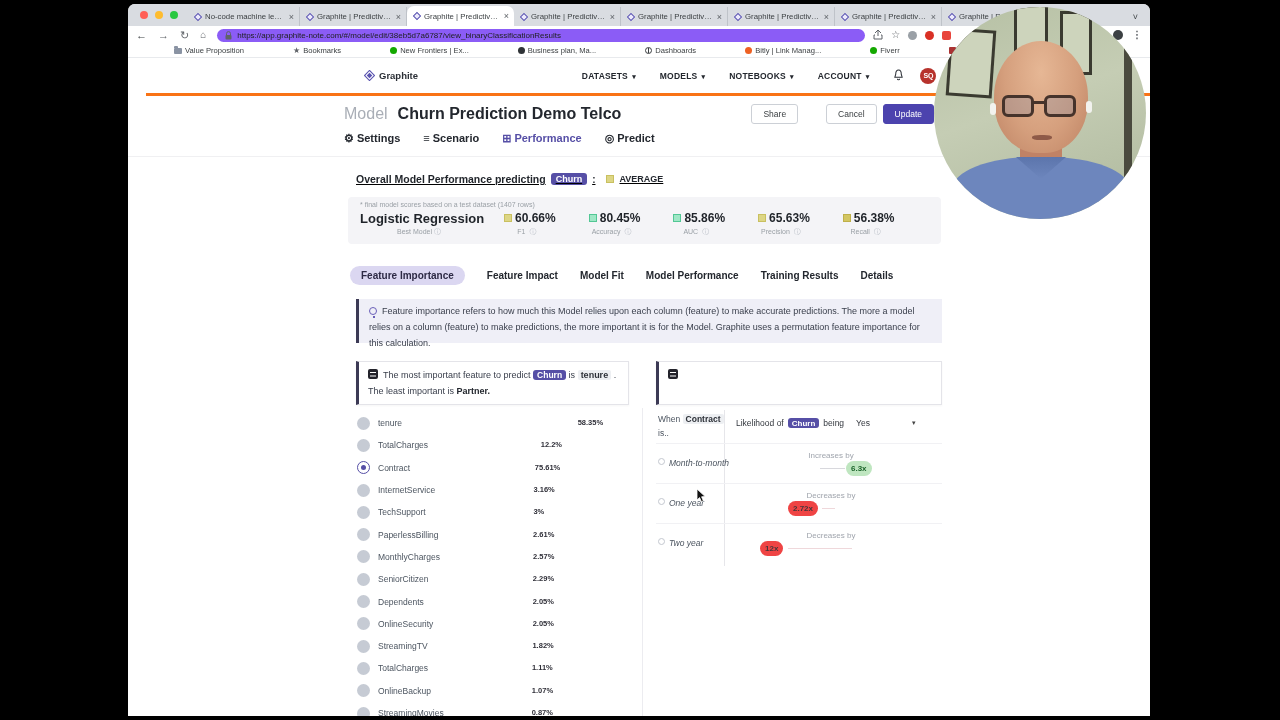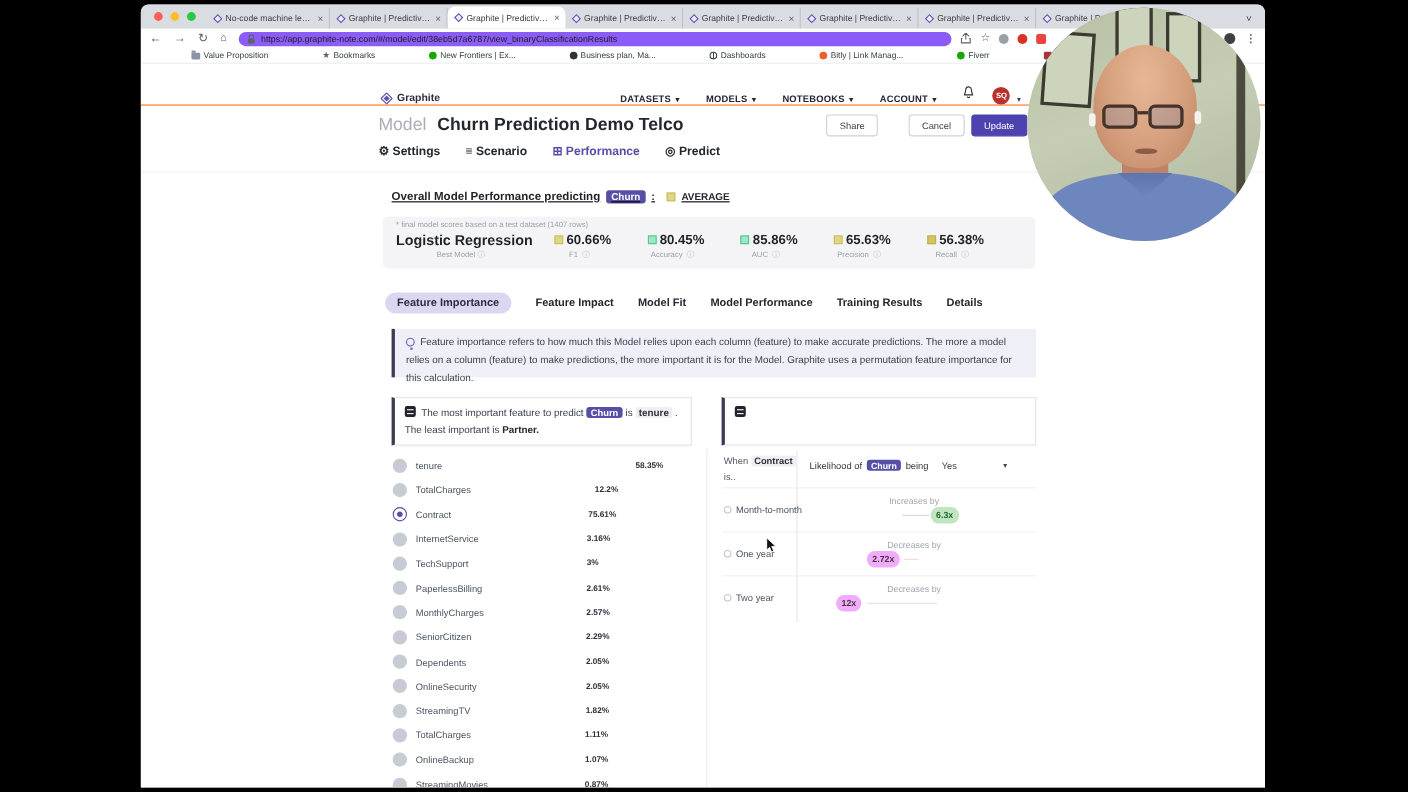--- a/index.html
+++ b/index.html
@@ -61,22 +61,22 @@
   .bmi.dot-green{ width:7px;height:7px;border-radius:50%;background:#14a800; }
   .bmi.dot-dark{ width:7px;height:7px;border-radius:50%;background:#2f3337; }
   .bmi.dot-orange{ width:7px;height:7px;border-radius:50%;background:#ee6123; }
   .bmi.globe{ width:7px;height:7px;border-radius:50%;border:1px solid #3c4043;
               background:linear-gradient(90deg,transparent 45%,#3c4043 45%,#3c4043 55%,transparent 55%); }
   .bmi.glyph{ width:7px;height:7px;border-radius:1px;background:#a33; }
 
   
   .page { position:relative; height:658px; background:#fff; }
 
-  .appheader { position:absolute; left:0; top:0; width:100%; height:38px;
-               border-bottom:1px solid #f97316; display:flex; align-items:flex-end; }
+  .appheader { position:absolute; left:18px; top:0; width:100%; height:38px;
+               border-bottom:3px solid #f97316; display:flex; align-items:center; }
   .logo { display:flex; align-items:center; gap:4px; margin-left:218px; }
   .logo svg { flex:none; }
   .logoname { font-size:9.5px; font-weight:bold; color:#2b2f36; }
   .menus { display:flex; gap:24px; margin-left:auto; align-items:center; }
   .menu { font-size:8.5px; font-weight:bold; color:#23272e; letter-spacing:.2px; }
   .menu .car { font-size:7px; color:#23272e; margin-left:2px; }
   .bell { margin-left:24px; }
   .avatar { width:16px; height:16px; border-radius:50%; background:#b7322c; color:#fff;
             font-size:7px; font-weight:bold; display:flex; align-items:center; justify-content:center;
             margin-left:16px; }
@@ -168,30 +168,30 @@
   .likely { position:absolute; left:528px; top:350px; width:286px; height:160px; }
   .vline { position:absolute; left:68px; top:2px; height:156px; border-left:1px solid #e6e6ea; }
   .lhead { position:relative; height:35px; }
   .lwhen { position:absolute; left:2px; top:5px; font-size:8.5px; color:#4c5560; line-height:1.6; }
   .lright { position:absolute; left:80px; top:10px; display:flex; align-items:center; gap:4px;
             font-size:8.5px; color:#33373e; }
   .lright .chip-purple { font-size:8px; padding:0.5px 4px; }
   .lsel { display:flex; align-items:center; margin-left:8px; }
   .lsel .caret { font-size:7px; color:#444; margin-left:42px; }
   .lrow { position:relative; height:40px; border-top:1px solid #f1f1f4; }
-  .llabel { position:absolute; left:2px; top:14px; display:flex; align-items:center;
-            font-size:8.5px; color:#4c5560; }
+  .llabel { position:absolute; left:2px; top:14px; display:flex; 
+            font-size:8.5px; color:#4c5560;font-style:italic; }
   .qi { width:7px; height:7px; border:1px solid #c3c7cf; border-radius:50%; margin-right:4px; flex:none; }
   .dir { position:absolute; left:120px; top:7px; width:110px; text-align:center;
          font-size:8px; color:#a0a5ad; }
   .lbadge { position:absolute; top:17px; height:15px; line-height:15px; border-radius:9px;
             font-size:8px; font-weight:bold; padding:0 5px; }
   .lline { position:absolute; top:24px; height:1px; }
   .lrow.inc .lbadge { background:#bfe6c0; color:#1d652b; }
-  .lrow.dec .lbadge { background:#f0abfc; color:#47363a; }
+  .lrow.dec .lbadge { background:#ef4444; color:#47363a; }
   .lrow.r0 .lbadge { left:190px; }
   .lrow.r0 .lline { left:164px; width:25px; background:#d8d8dd; }
   .lrow.r1 .lbadge { left:132px; }
   .lrow.r1 .lline { left:166px; width:13px; background:#efd8db; }
   .lrow.r2 .lbadge { left:104px; }
   .lrow.r2 .lline { left:132px; width:64px; background:#efd8db; }
 
   .cursor { position:absolute; left:568px; top:431px; z-index:5; }
 
   

